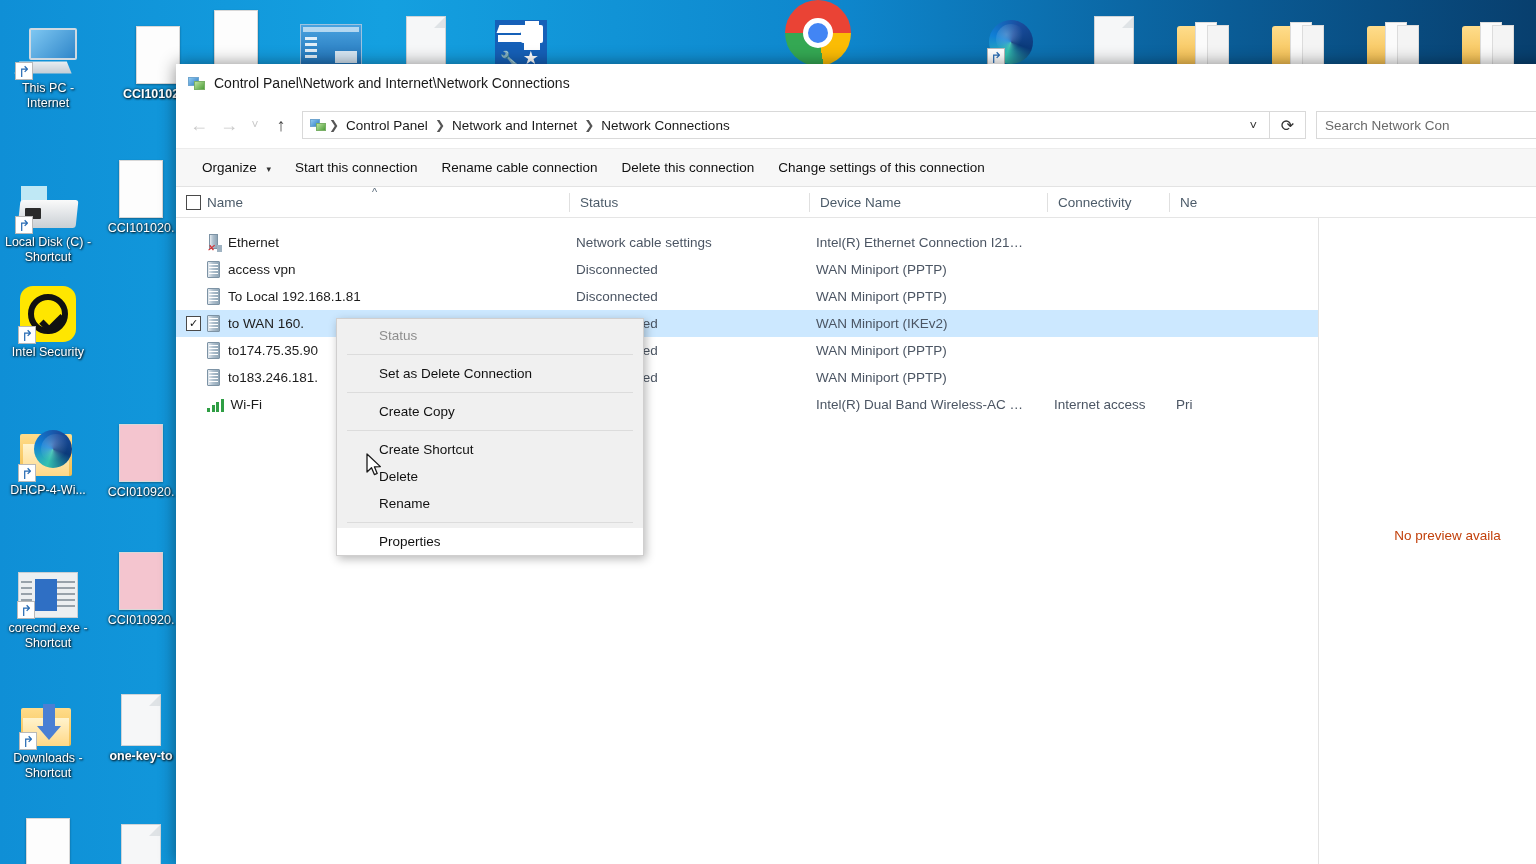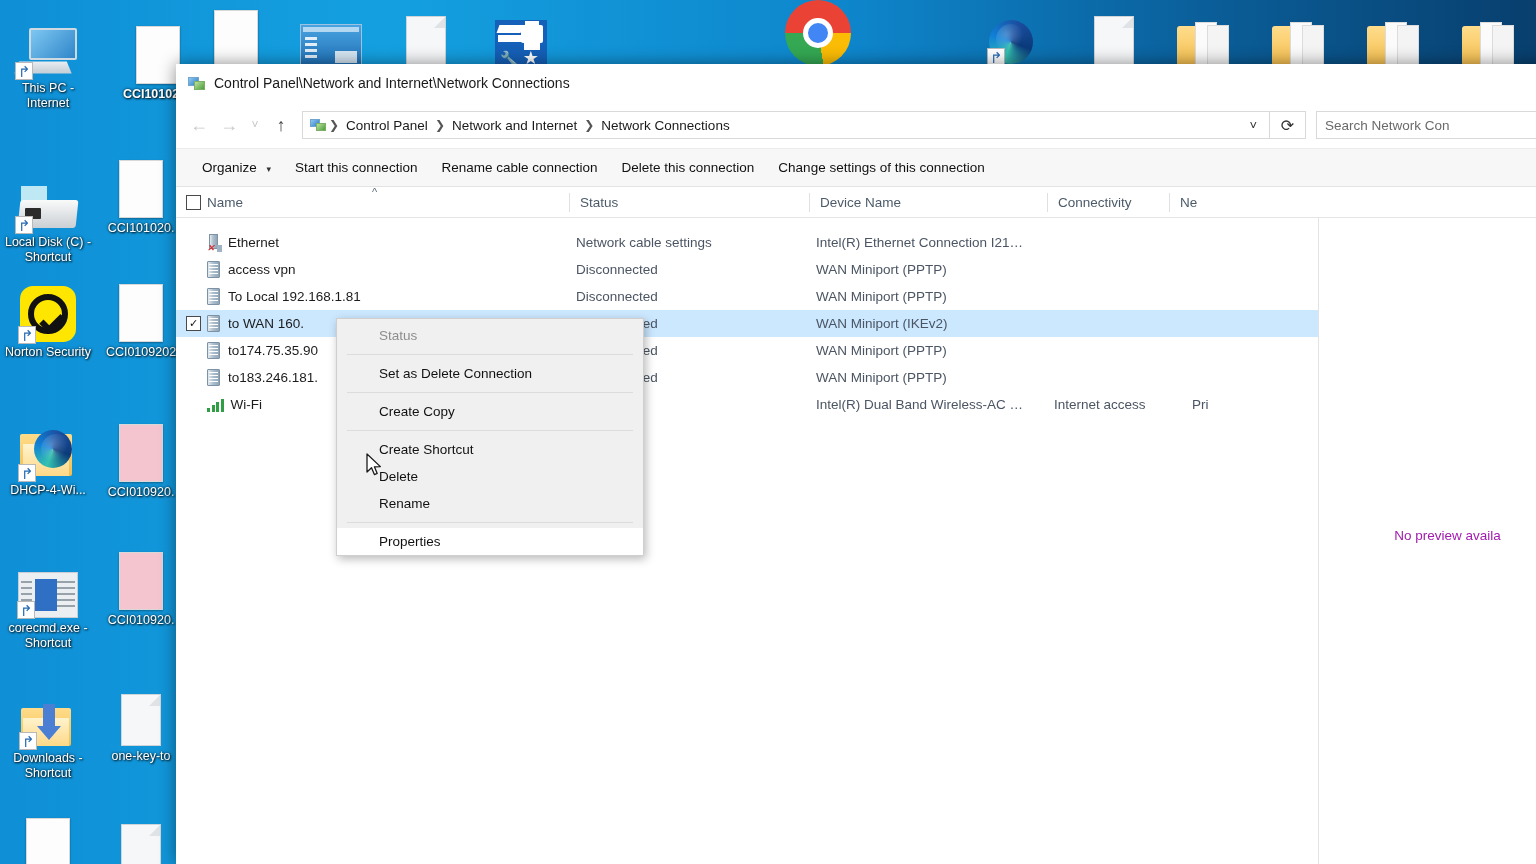--- a/index.html
+++ b/index.html
@@ -180,36 +180,36 @@
   .sortmark{position:absolute;left:196px;top:-1px;color:#5b6b7a;font-size:11px;}
 
   .content{flex:1 1 auto;display:flex;min-height:0;}
   .listarea{width:1142px;flex:none;background:#fff;position:relative;}
   .row{height:27px;display:flex;align-items:center;font-size:13.5px;color:#4b5563;}
   .row.sel{background:#cce8ff;}
   .cell-name{width:394px;flex:none;display:flex;align-items:center;padding-left:10px;color:#1c1c1c;overflow:hidden;white-space:nowrap;}
   .cell-status{width:240px;flex:none;padding-left:6px;overflow:hidden;white-space:nowrap;}
   .cell-device{width:238px;flex:none;padding-left:6px;overflow:hidden;white-space:nowrap;}
   .cell-conn{width:122px;flex:none;padding-left:6px;overflow:hidden;white-space:nowrap;}
-  .cell-net{flex:1 1 auto;padding-left:6px;overflow:hidden;white-space:nowrap;margin-left:16px;}
+  .cell-net{flex:1 1 auto;padding-left:6px;overflow:hidden;white-space:nowrap;}
   .rowcheck{width:15px;height:15px;border:1px solid #4a4a4a;background:#fff;margin-right:6px;flex:none;
     display:flex;align-items:center;justify-content:center;font-size:11px;color:#111;}
   .rowcheck.hidden{visibility:hidden;}
 
   .ic-vpn{width:13px;height:17px;margin-right:8px;flex:none;position:relative;}
   .ic-vpn .b{position:absolute;inset:0;background:linear-gradient(90deg,#e3eaf0,#aebfcd 45%,#8fa5b6);border:1px solid #7d93a5;border-radius:1px;}
   .ic-vpn .b:after{content:"";position:absolute;left:1px;right:1px;top:2px;height:1px;background:#fff;
     box-shadow:0 3px 0 #fff,0 6px 0 #fff,0 9px 0 #fff;}
   .ic-eth{width:15px;height:18px;margin-right:6px;flex:none;position:relative;}
   .ic-eth .b{position:absolute;left:2px;top:0;width:9px;height:15px;background:linear-gradient(90deg,#e3eaf0,#aebfcd 45%,#8fa5b6);border:1px solid #7d93a5;}
   .ic-eth .x{position:absolute;left:0;bottom:-1px;color:#d13438;font-size:9px;font-weight:bold;line-height:9px;}
   .ic-eth .plug{position:absolute;right:0;bottom:0;width:5px;height:7px;background:#9fb3c2;}
 
   .previewpane{flex:1 1 auto;background:#fff;border-left:1px solid #e3e3e3;display:flex;align-items:flex-start;justify-content:center;padding-top:310px;}
-  .preview-text{font-size:13.5px;color:#a21caf;white-space:nowrap;}
+  .preview-text{font-size:13.5px;color:#c2410c;white-space:nowrap;}
 
   
   #ctxmenu{
     position:absolute;left:336px;top:318px;width:308px;
     background:#f0f0f0;border:1px solid #d0cfcf;box-shadow:2px 3px 9px rgba(0,0,0,.28);
     padding:3px 0 0 0;z-index:50;font-size:13.5px;color:#111;
   }
   .mi{height:27px;display:flex;align-items:center;padding-left:42px;position:relative;white-space:nowrap;}
   .mi.bold{font-weight:bold;height:34px;padding-top:2px;}
   .mi.disabled{color:#8d8d8d;}
@@ -366,21 +366,21 @@
     <div class="desk-label">Local Disk (C) - Shortcut</div>
   </div>
 
   <div class="desk-col" style="left:2px;top:272px;">
     <div class="desk-icon-wrap">
       <span class="ic ic-norton">
         <span class="ring"></span>
         <span class="shortcut-arrow"></span>
       </span>
     </div>
-    <div class="desk-label">Norton Security</div>
+    <div class="desk-label">Intel Security</div>
   </div>
 
   <div class="desk-col" style="left:2px;top:410px;">
     <div class="desk-icon-wrap">
       <span class="ic" style="width:56px;height:50px;position:relative;">
         <i style="position:absolute;left:0;top:4px;width:52px;height:42px;background:linear-gradient(180deg,#ffdc8a,#f2bd4f);border-radius:2px;"></i>
         <i style="position:absolute;left:3px;top:14px;width:46px;height:32px;background:linear-gradient(180deg,#fff3cd,#ffd887);"></i>
         <span class="ic-edge" style="position:absolute;left:14px;top:0px;width:38px;height:38px;"></span>
         <span class="shortcut-arrow"></span>
       </span>
@@ -438,45 +438,37 @@
     <div class="desk-label">CCI1010202</div>
   </div>
   <div class="desk-col" style="left:95px;top:148px;">
     <div class="desk-icon-wrap">
       <span class="ic ic-doc">
         <i class="ln s"></i><i class="ln"></i><i class="ln"></i><i class="ln s"></i>
       </span>
     </div>
     <div class="desk-label">CCI101020.</div>
   </div>
-  <div class="desk-col" style="left:95px;top:272px;">
-    <div class="desk-icon-wrap">
-      <span class="ic ic-doc">
-        <i class="ln d"></i><i class="ln"></i><i class="ln s"></i><i class="ln"></i><i class="ln"></i><i class="ln s"></i><i class="ln"></i><i class="ln"></i>
-      </span>
-    </div>
-    <div class="desk-label">CCI0109202</div>
-  </div>
   <div class="desk-col" style="left:95px;top:412px;">
     <div class="desk-icon-wrap">
       <span class="ic ic-doc pink">
         <i class="ln"></i><i class="ln s"></i><i class="ln"></i><i class="ln"></i><i class="ln s"></i><i class="ln"></i>
       </span>
     </div>
     <div class="desk-label">CCI010920.</div>
   </div>
   <div class="desk-col" style="left:95px;top:540px;">
     <div class="desk-icon-wrap">
       <span class="ic ic-doc pink">
         <i class="ln s"></i><i class="ln"></i><i class="ln"></i><i class="ln s"></i>
       </span>
     </div>
     <div class="desk-label">CCI010920.</div>
   </div>
-  <div class="desk-col" style="left:95px;top:676px;">
+  <div class="desk-col" style="left:95px;top:676px;font-weight:bold;">
     <div class="desk-icon-wrap">
       <span class="ic ic-doc-fold">
         <i class="ln"></i><i class="ln"></i><i class="ln"></i><i class="ln"></i><i class="ln"></i><i class="ln"></i><i class="ln"></i><i class="ln"></i>
       </span>
     </div>
     <div class="desk-label">one-key-to</div>
   </div>
   <div class="desk-col" style="left:95px;top:806px;">
     <div class="desk-icon-wrap">
       <span class="ic ic-doc-fold">

